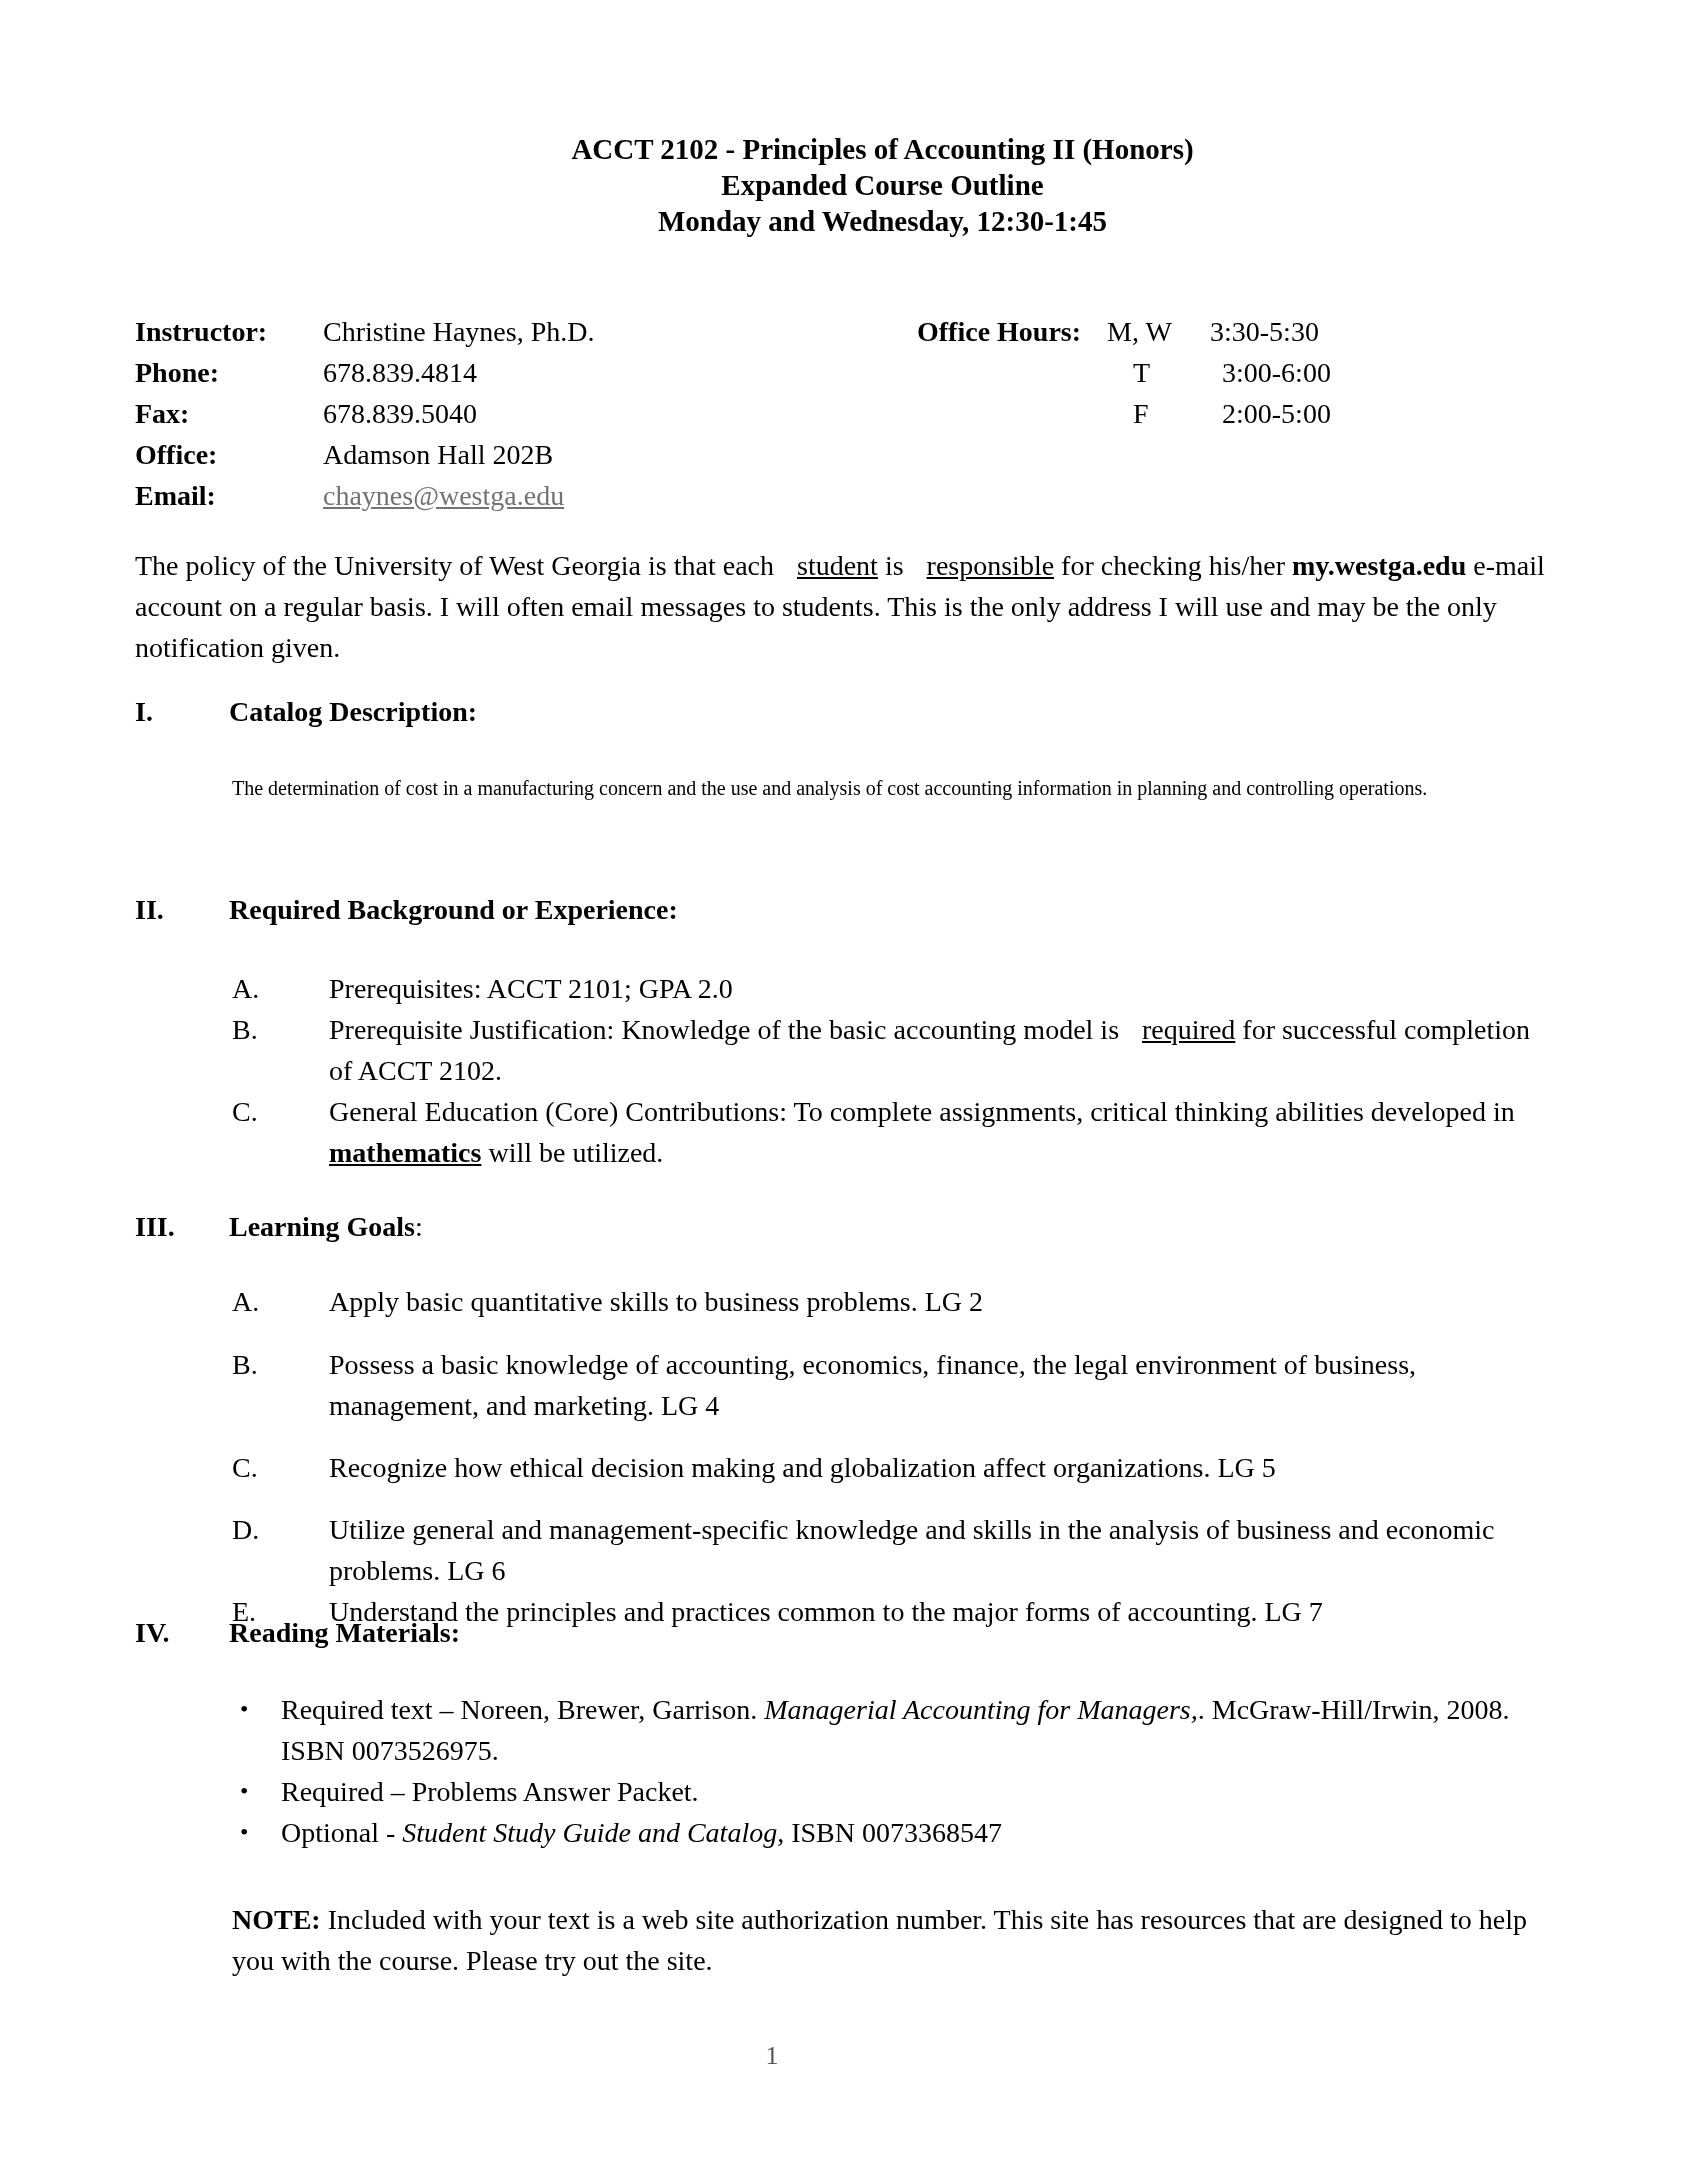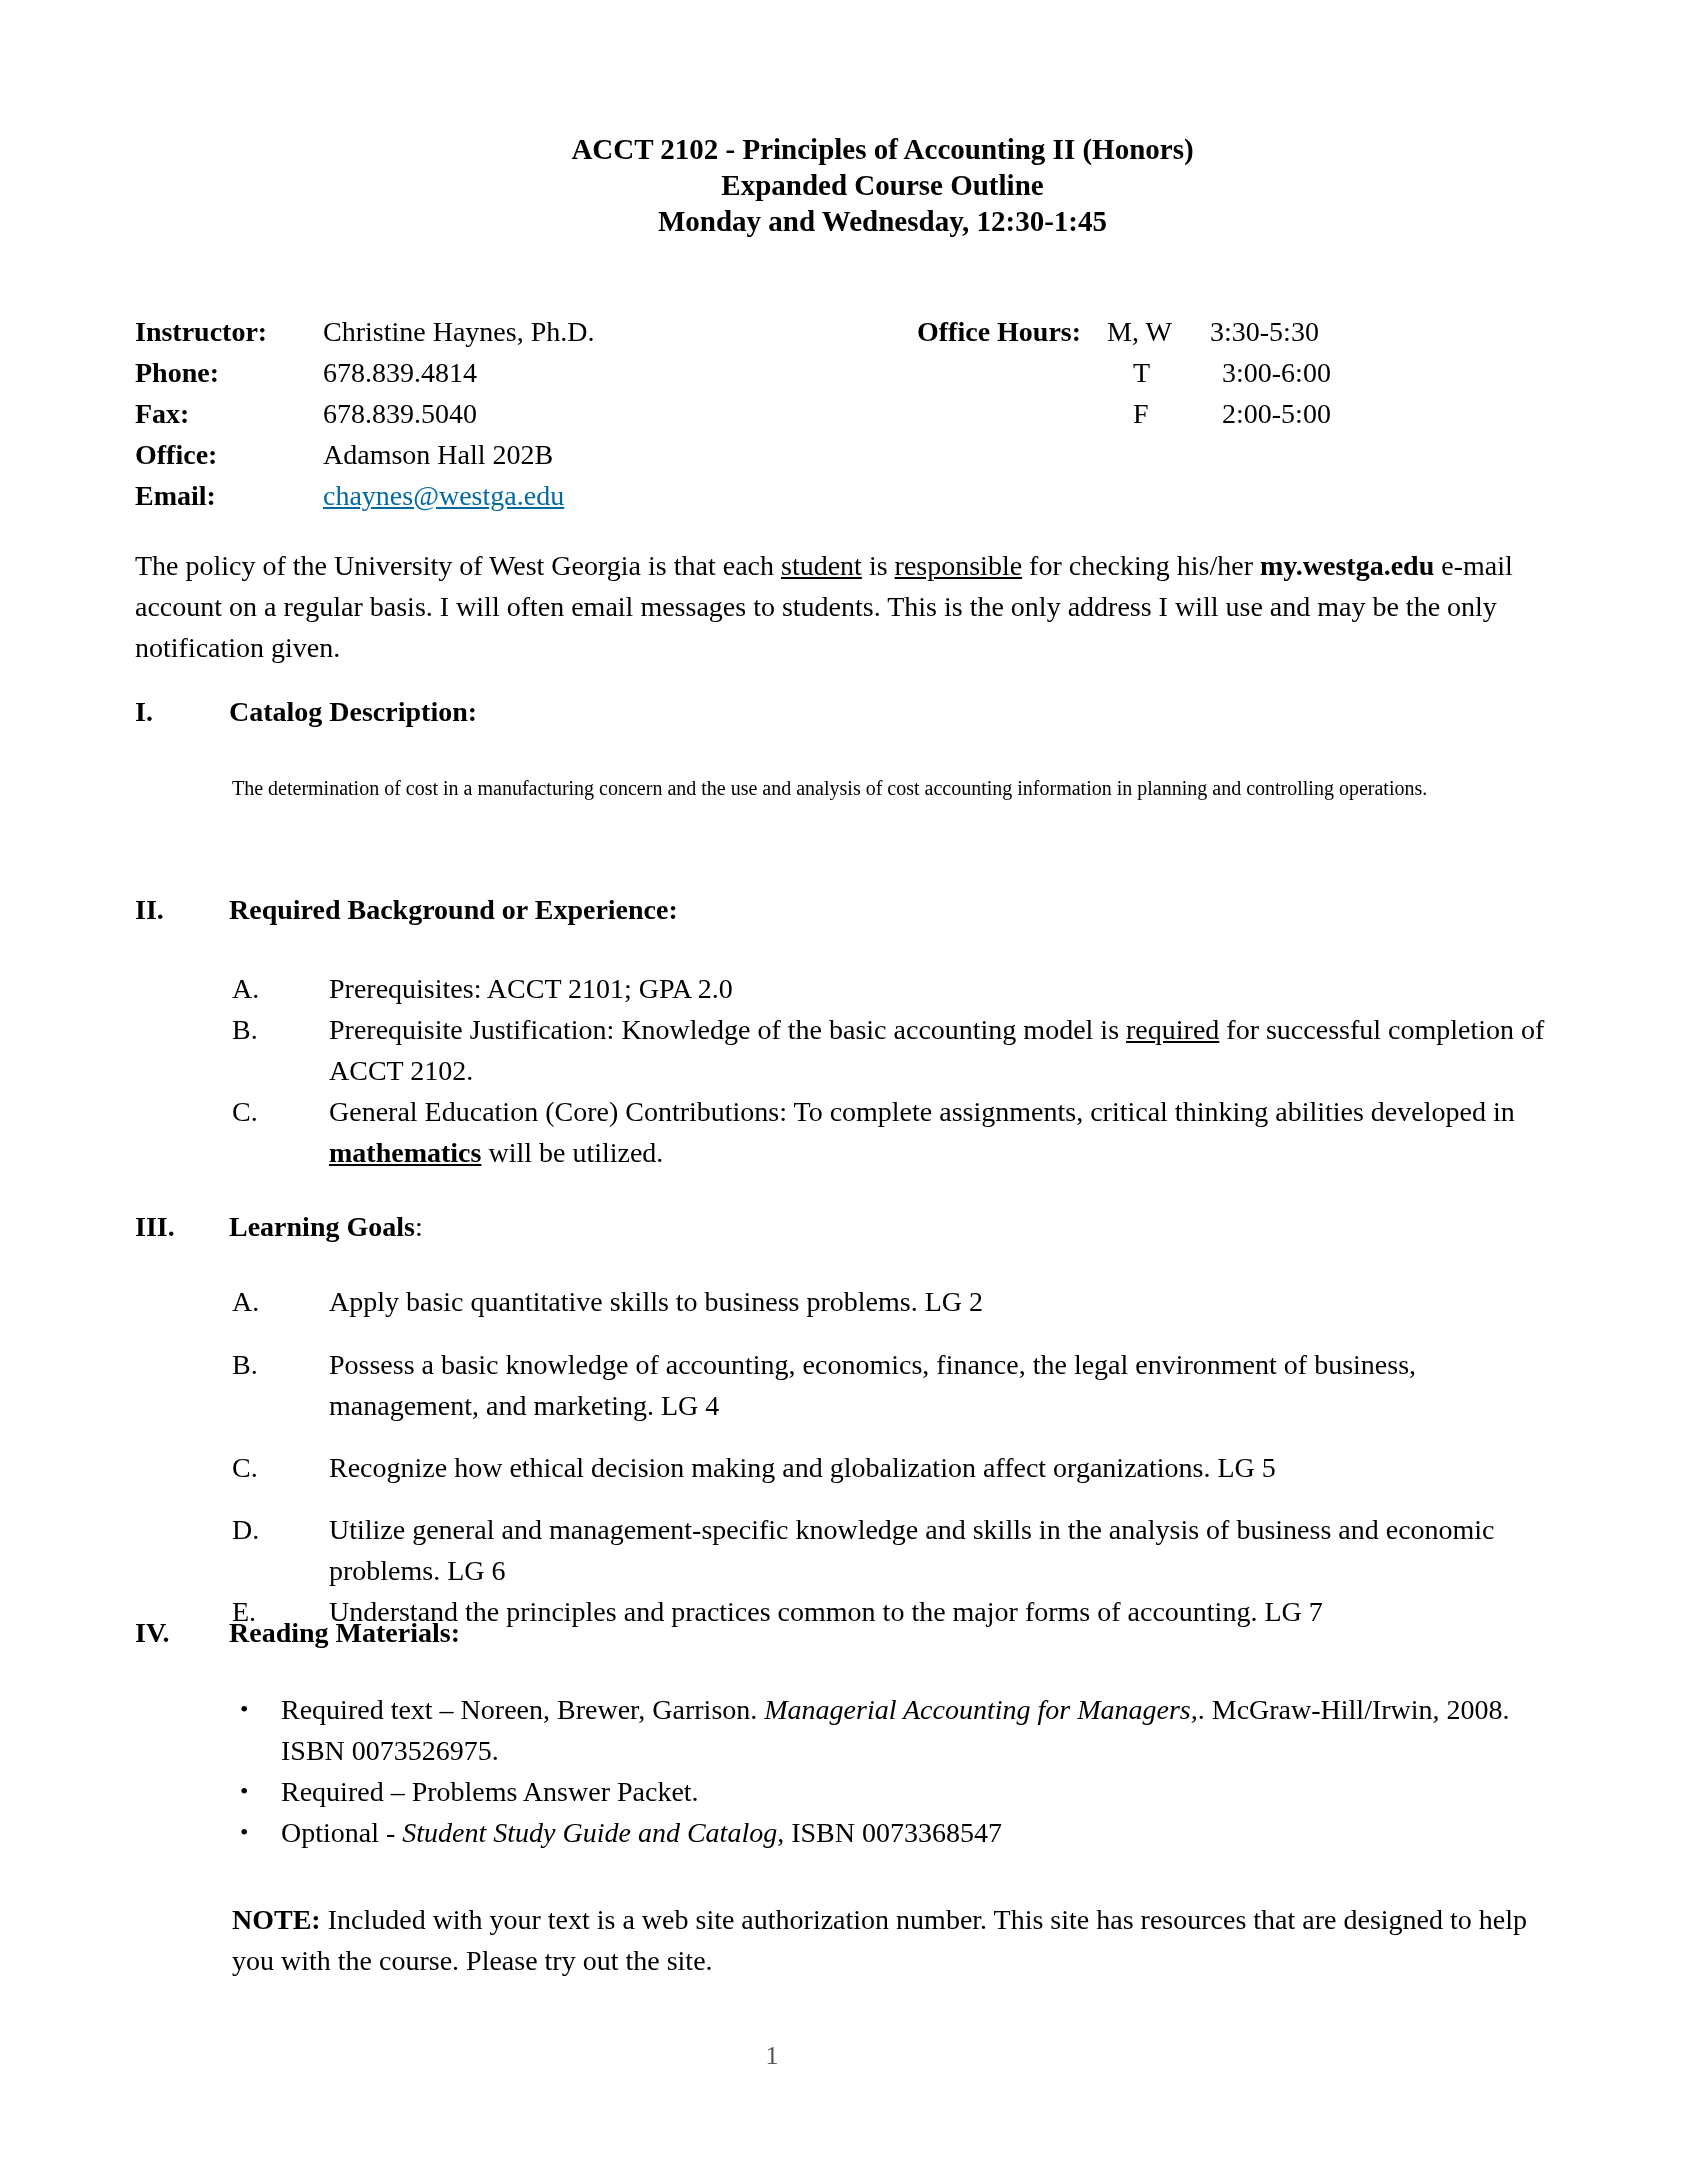--- a/index.html
+++ b/index.html
@@ -58,21 +58,21 @@
     font-weight: bold;
     font-size: 28px;
   }
   .c-value {
     position: absolute;
     left: 188px;
     top: 0;
     font-size: 28px;
   }
   .c-value a, .email-link {
-    color: #0369a1;
+    color: #737373;
     text-decoration: underline;
     font-size: 28px;
   }
   .oh-label {
     position: absolute;
     left: 782px;
     top: 0;
     font-weight: bold;
     font-size: 28px;
   }
@@ -172,21 +172,21 @@
     top: 0;
     font-size: 24px;
   }
   .bul-text {
     display: block;
     margin-left: 41px;
   }
 
   i, .ital { font-style: italic; }
   b, .bold { font-weight: bold; }
-  u, .und  { text-decoration: underline; }
+  u, .und  { text-decoration: underline; margin-left: 16px; }
   .bold-und { font-weight: bold; text-decoration: underline; }
 
   .page-number {
     position: absolute;
     left: 0;
     top: 2041px;
     width: 1544px;
     text-align: center;
     font-size: 26px;
     color: #555;

